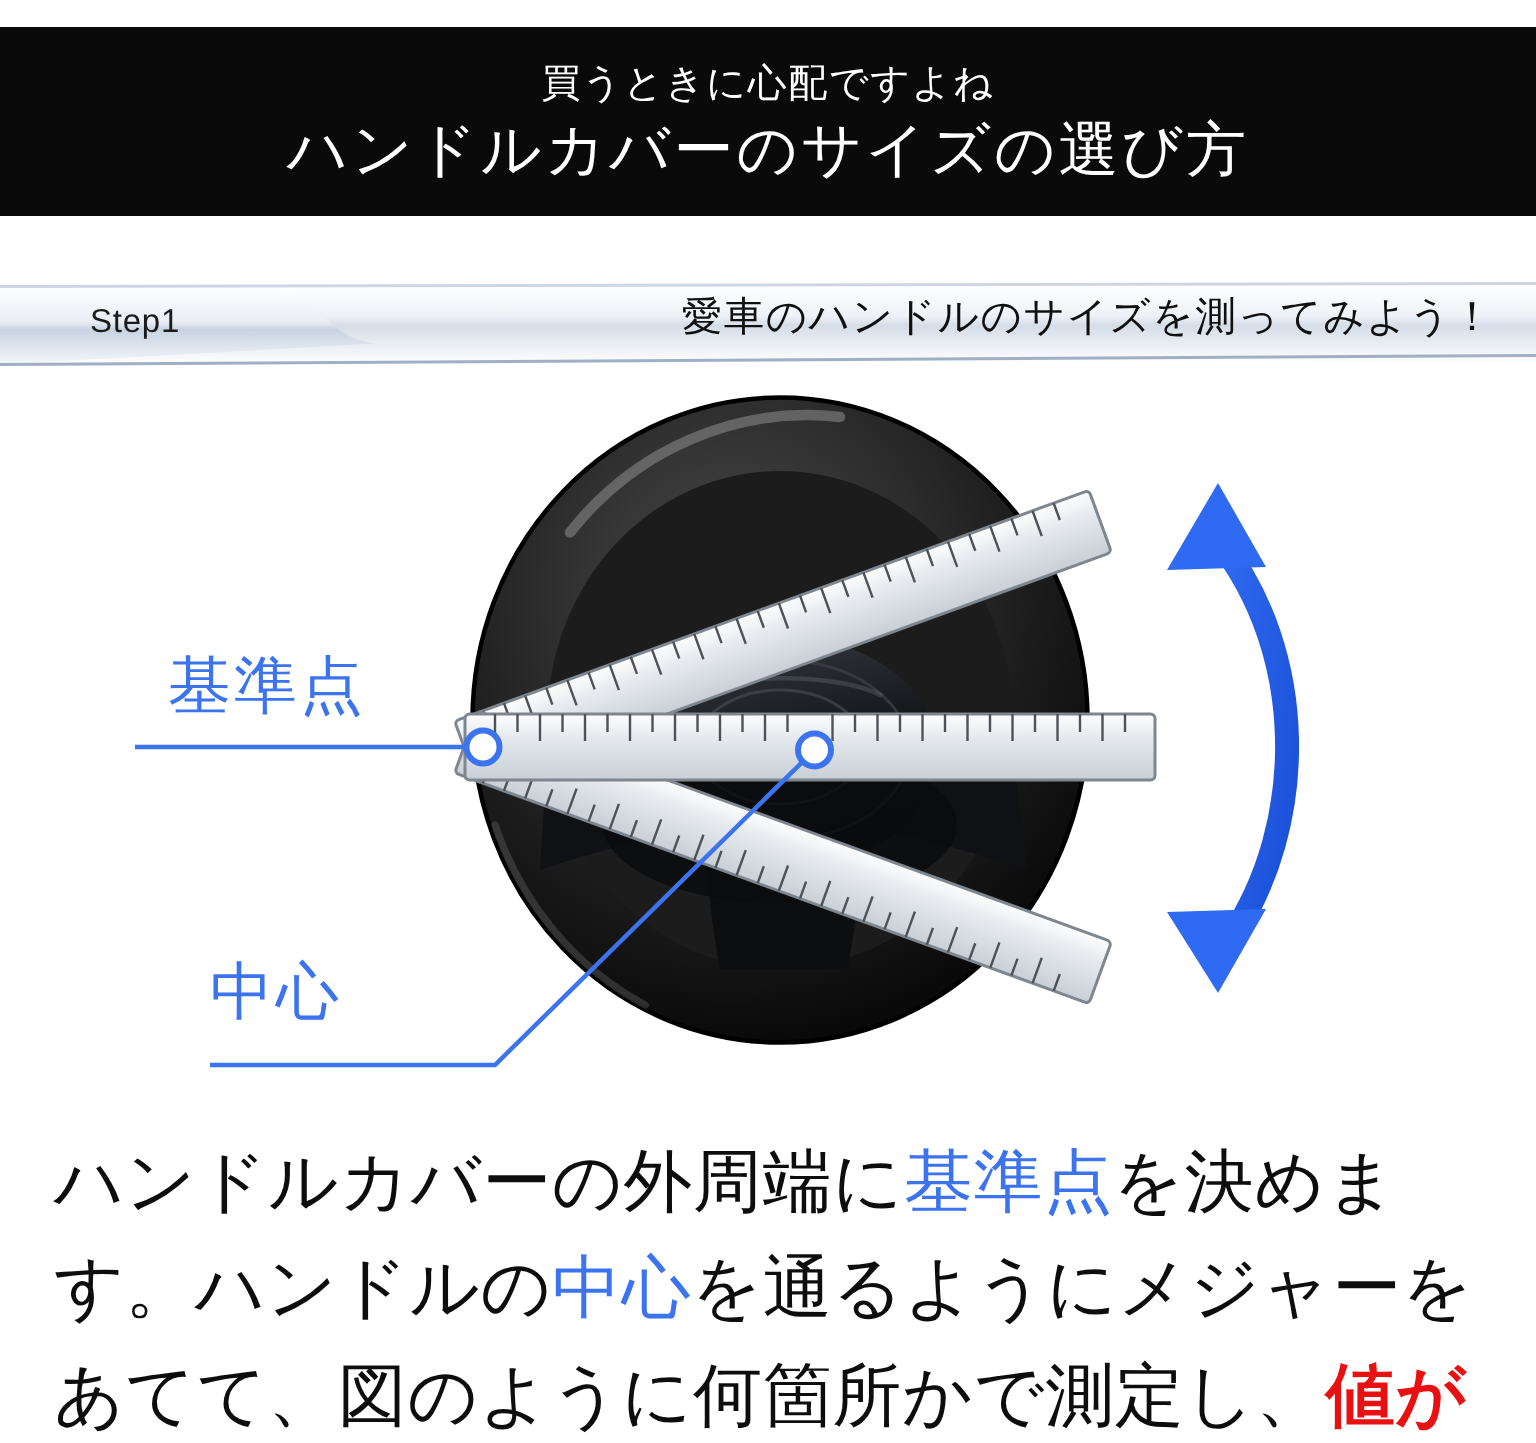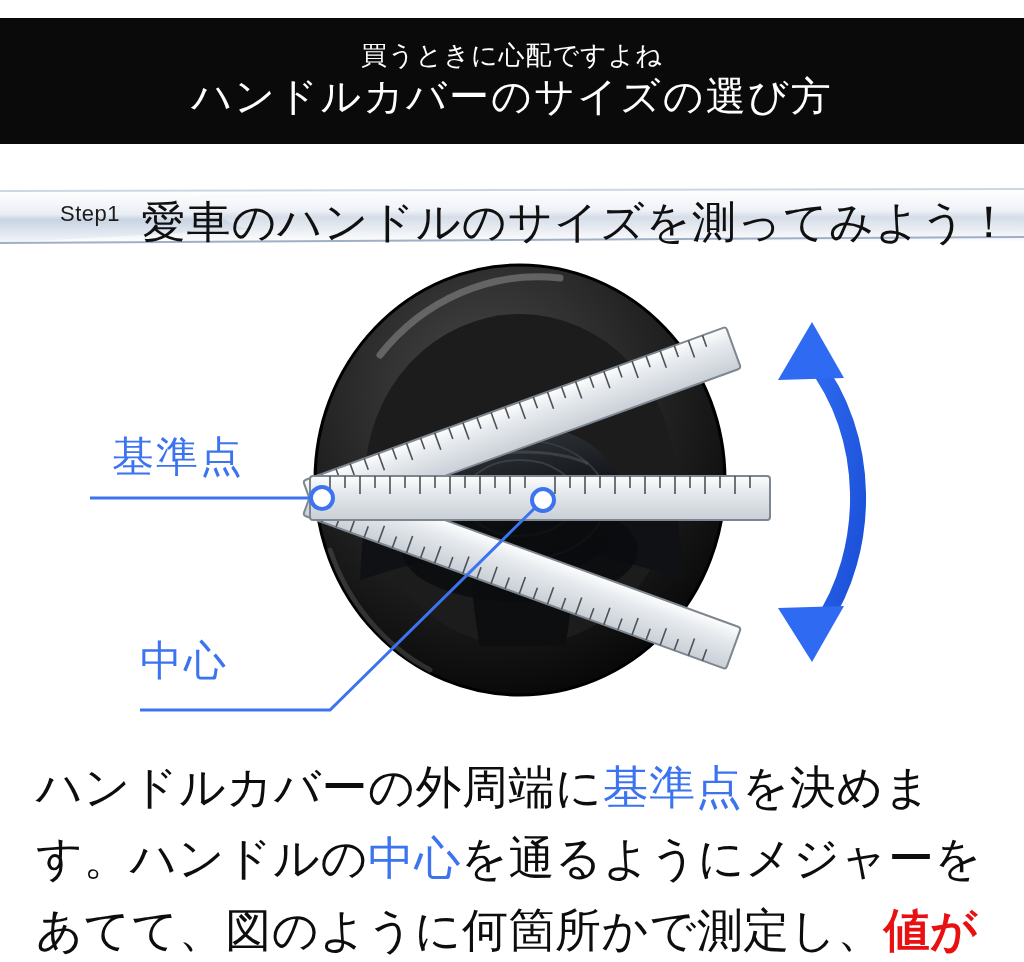--- a/index.html
+++ b/index.html
@@ -34,21 +34,20 @@
     letter-spacing: 1px;
     line-height: 1;
     margin-bottom: 12px;
     font-weight: 400;
   }
   .header-title {
     font-size: 40px;
     letter-spacing: 2px;
     line-height: 1;
     font-weight: 400;
-    font-family: Liberation Mono, monospace;
   }
 
   
   .stepbar {
     position: absolute;
     left: 0;
     top: 185px;
     width: 1024px;
     height: 62px;
   }
@@ -61,23 +60,23 @@
     position: absolute;
     left: 60px;
     top: 16px;
     font-size: 22px;
     color: #1b1b1b;
     font-weight: 400;
     letter-spacing: 0.5px;
   }
   .step-headline {
     position: absolute;
-    right: 12px;
+    right: 28px;
     top: 8px;
-    font-size: 44px;
+    font-size: 27px;
     color: #101010;
     letter-spacing: 1px;
     white-space: nowrap;
   }
 
   
   .illus {
     position: absolute;
     left: 0;
     top: 250px;

